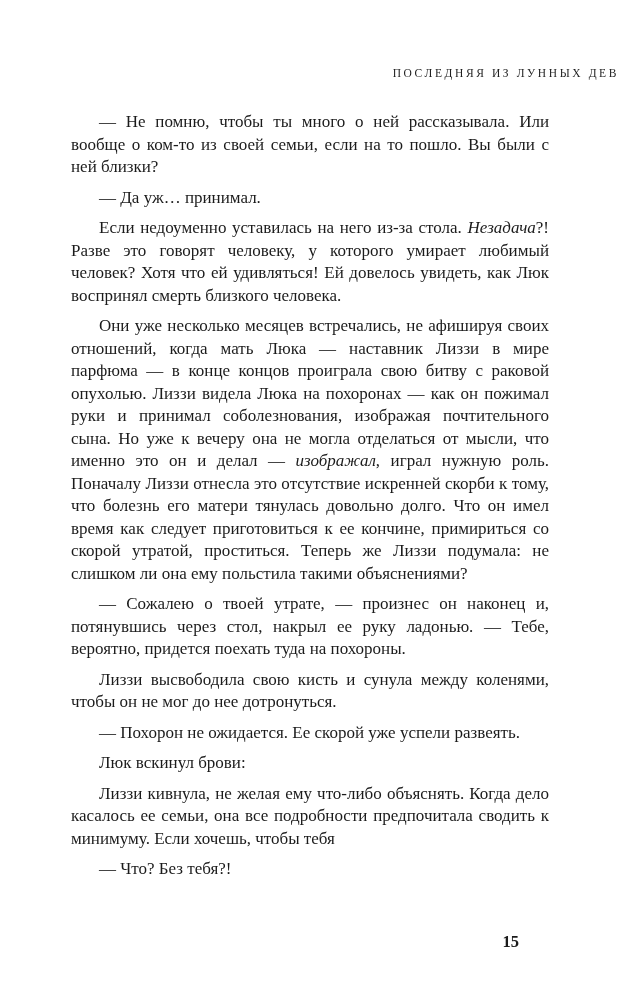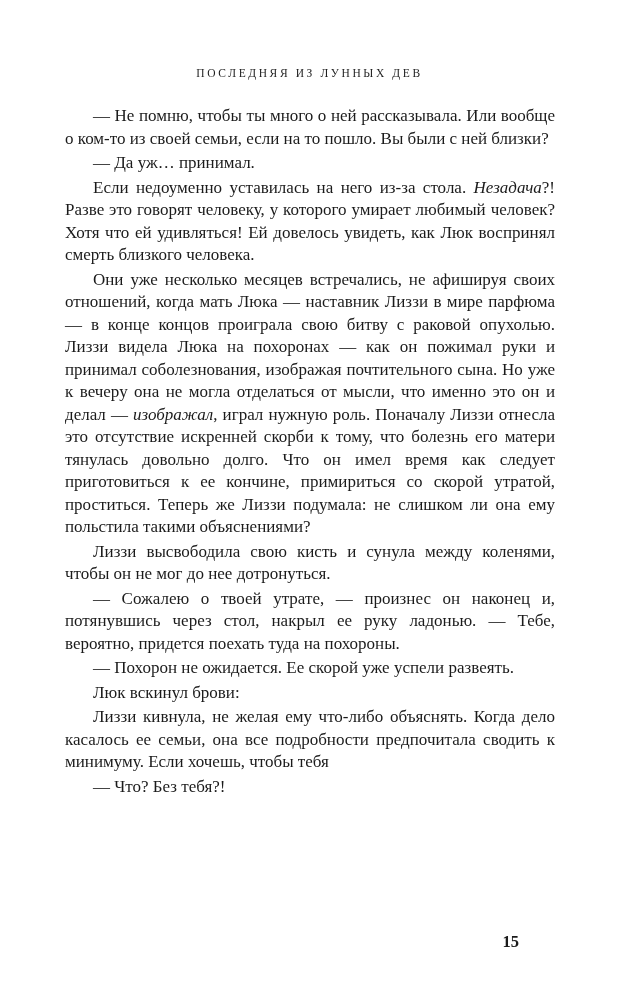--- a/index.html
+++ b/index.html
@@ -16,39 +16,39 @@
     position: relative;
     width: 619px;
     height: 1001px;
     background: #ffffff;
   }
   .running-head {
     position: absolute;
     top: 67px;
     left: 0;
     width: 100%;
-    text-align: center;
+    text-align: right;
     font-size: 11.5px;
     letter-spacing: 2.6px;
     color: #1f1f1f;
     text-transform: uppercase;
   }
   .text-block {
     position: absolute;
     top: 103px;
     left: 63px;
     width: 494px;
     height: 790px;
     overflow: hidden;
     text-align: justify;
     font-size: 17px;
     line-height: 22.5px;
   }
   .para {
-    margin: 2px;
+    margin: 8px;
     padding: 0;
     text-indent: 28px;
   }
   .para em { font-style: italic; font-family: Liberation Serif, serif; }
   .page-number {
     position: absolute;
     top: 932px;
     left: 63px;
     width: 494px;
     text-align: right;
@@ -62,22 +62,22 @@
 <body>
 
 <div class="page">
   <div class="running-head">ПОСЛЕДНЯЯ ИЗ ЛУННЫХ ДЕВ</div>
 
   <div class="text-block">
       <p class="para"><span>— Не помню, чтобы ты много о ней рассказывала. Или вообще о ком-то из своей семьи, если на то пошло. Вы были с ней близки?</span></p>
       <p class="para"><span>— Да уж… принимал.</span></p>
       <p class="para"><span>Если недоуменно уставилась на него из-за стола. </span><em>Незадача</em><span>?! Разве это говорят человеку, у которого умирает любимый человек? Хотя что ей удивляться! Ей довелось увидеть, как Люк воспринял смерть близкого человека.</span></p>
       <p class="para"><span>Они уже несколько месяцев встречались, не афишируя своих отношений, когда мать Люка — наставник Лиззи в мире парфюма — в конце концов проиграла свою битву с раковой опухолью. Лиззи видела Люка на похоронах — как он пожимал руки и принимал соболезнования, изображая почтительного сына. Но уже к вечеру она не могла отделаться от мысли, что именно это он и делал — </span><em>изображал</em><span>, играл нужную роль. Поначалу Лиззи отнесла это отсутствие искренней скорби к тому, что болезнь его матери тянулась довольно долго. Что он имел время как следует приготовиться к ее кончине, примириться со скорой утратой, проститься. Теперь же Лиззи подумала: не слишком ли она ему польстила такими объяснениями?</span></p>
+      <p class="para"><span>— Сожалею о твоей утрате, — произнес он наконец и, потянувшись через стол, накрыл ее руку ладонью. — Тебе, вероятно, придется поехать туда на похороны.</span></p>
       <p class="para"><span>Лиззи высвободила свою кисть и сунула между коленями, чтобы он не мог до нее дотронуться.</span></p>
-      <p class="para"><span>— Сожалею о твоей утрате, — произнес он наконец и, потянувшись через стол, накрыл ее руку ладонью. — Тебе, вероятно, придется поехать туда на похороны.</span></p>
       <p class="para"><span>— Похорон не ожидается. Ее скорой уже успели развеять.</span></p>
       <p class="para"><span>Люк вскинул брови:</span></p>
       <p class="para"><span>Лиззи кивнула, не желая ему что-либо объяснять. Когда дело касалось ее семьи, она все подробности предпочитала сводить к минимуму. Если хочешь, чтобы тебя</span></p>
       <p class="para"><span>— Что? Без тебя?!</span></p>
     </div>
 
   <div class="page-number">15</div>
 </div>
 
 </body></html>

